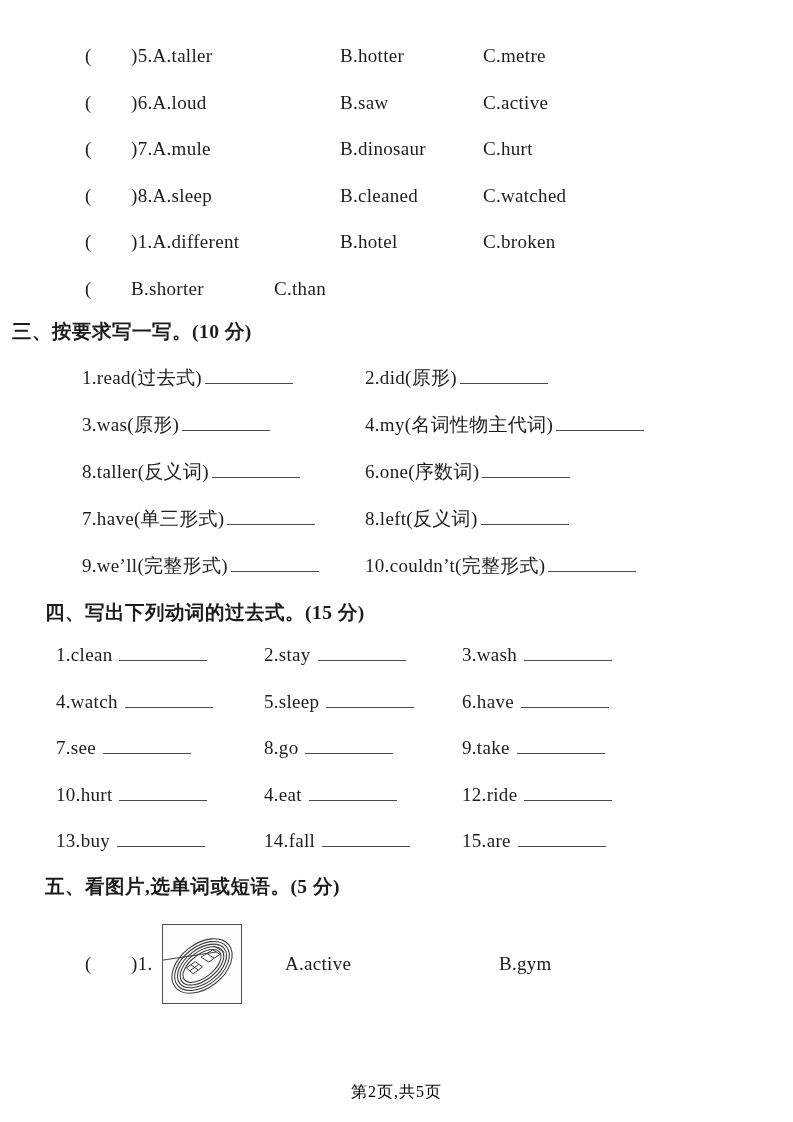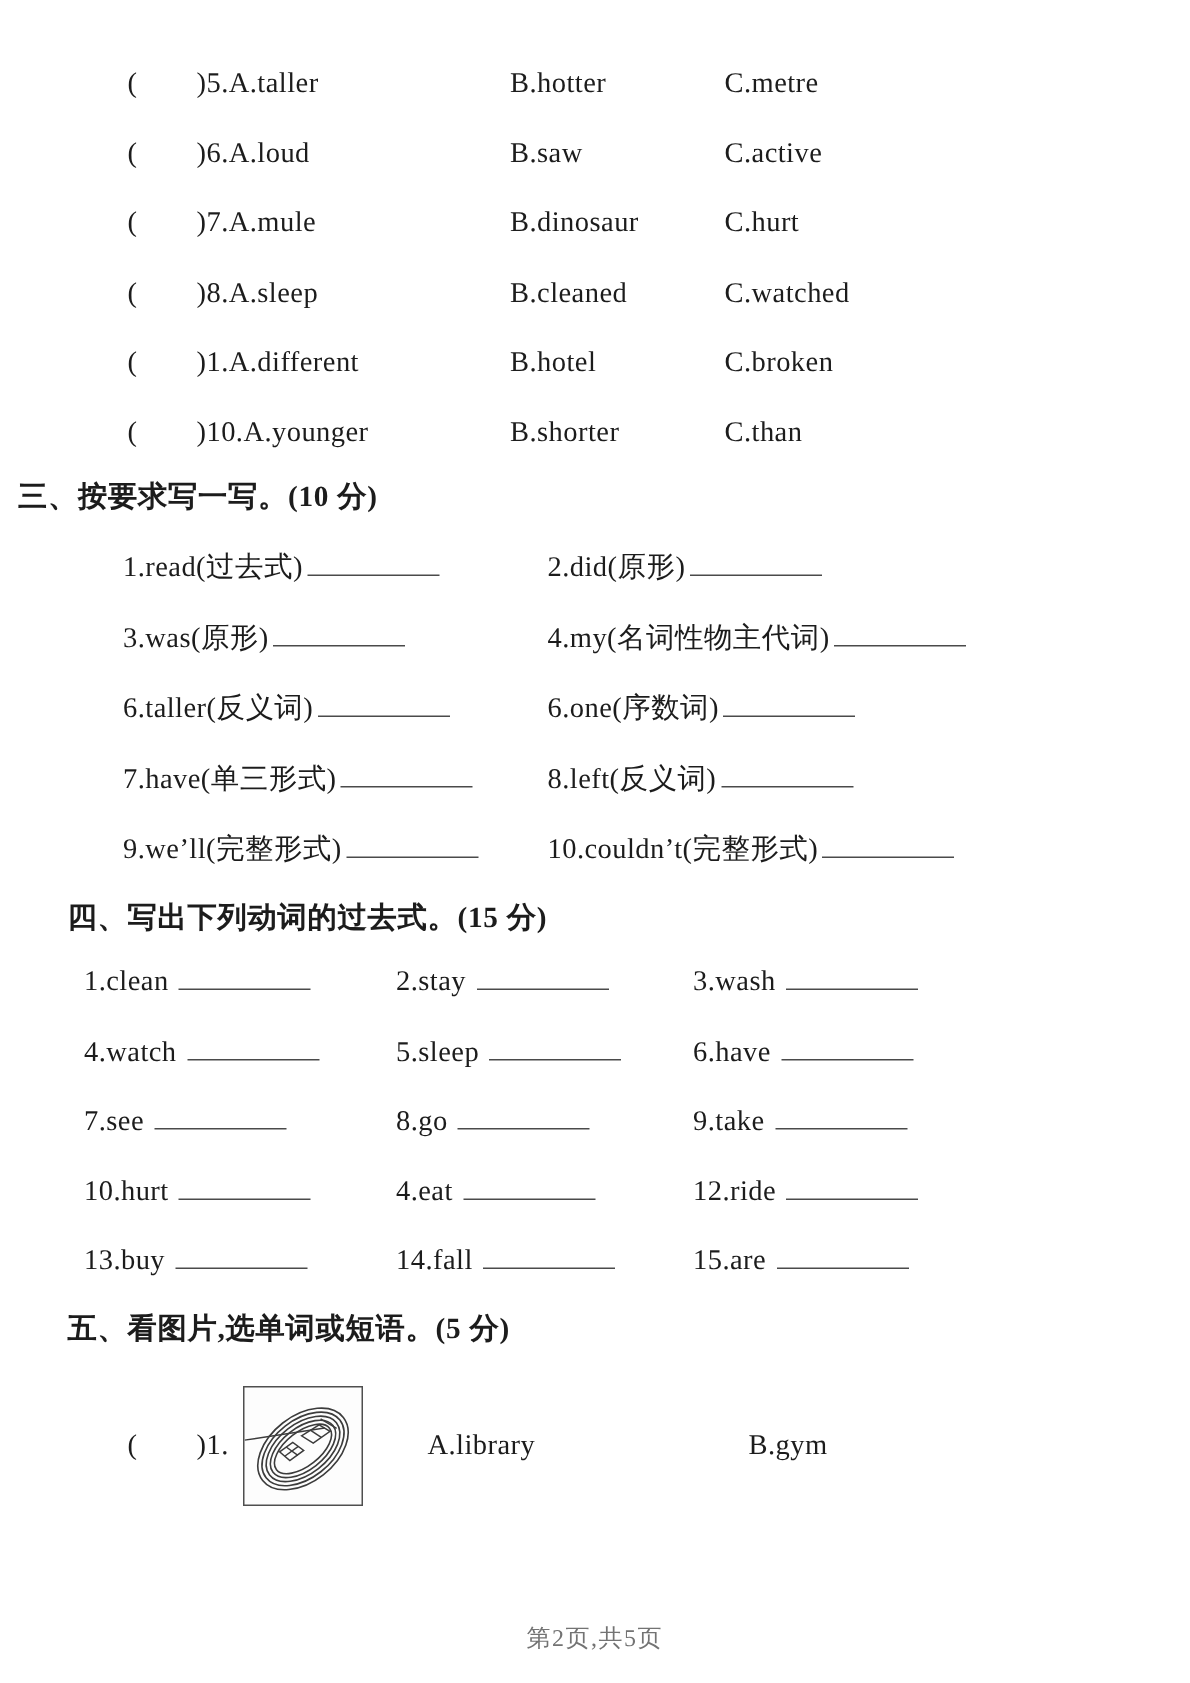--- a/index.html
+++ b/index.html
@@ -72,21 +72,21 @@
   .s5-b { display: inline-block; margin-left: 16px; }
 
   
   .footer {
     position: absolute;
     left: 0; right: 0;
     top: 1082px;
     text-align: center;
     font-size: 16px;
     letter-spacing: 1px;
-    color: #737373;
+    color: #000000;
   }
 </style>
 </head>
 <body>
 
 <div class="page">
 
   <div class="mc-block">
     <div class="mc-row">
       <span class="mc-open">(</span>
@@ -113,38 +113,37 @@
         <span class="mc-c">C.watched</span>
     </div>
     <div class="mc-row">
       <span class="mc-open">(</span>
         <span class="mc-a">)1.A.different</span>
         <span class="mc-b">B.hotel</span>
         <span class="mc-c">C.broken</span>
     </div>
     <div class="mc-row">
       <span class="mc-open">(</span>
-        <span class="mc-a">)10.A.younger</span>
         <span class="mc-b">B.shorter</span>
         <span class="mc-c">C.than</span>
     </div>
   </div>
 
   <div class="sec-title t3">三、按要求写一写。(10 分)</div>
   <div class="s3-rows">
     <div class="s3-row">
       <span class="s3-c1"><span>1.read(过去式)</span><span class="blank"></span></span>
       <span class="s3-c2"><span>2.did(原形)</span><span class="blank"></span></span>
     </div>
     <div class="s3-row">
       <span class="s3-c1"><span>3.was(原形)</span><span class="blank"></span></span>
       <span class="s3-c2"><span>4.my(名词性物主代词)</span><span class="blank"></span></span>
     </div>
     <div class="s3-row">
-      <span class="s3-c1"><span>6.taller(反义词)</span><span class="blank"></span></span>
+      <span class="s3-c1"><span>8.taller(反义词)</span><span class="blank"></span></span>
       <span class="s3-c2"><span>6.one(序数词)</span><span class="blank"></span></span>
     </div>
     <div class="s3-row">
       <span class="s3-c1"><span>7.have(单三形式)</span><span class="blank"></span></span>
       <span class="s3-c2"><span>8.left(反义词)</span><span class="blank"></span></span>
     </div>
     <div class="s3-row">
       <span class="s3-c1"><span>9.we’ll(完整形式)</span><span class="blank"></span></span>
       <span class="s3-c2"><span>10.couldn’t(完整形式)</span><span class="blank"></span></span>
     </div>
@@ -196,18 +195,18 @@
           <polygon points="24,44 33,37.5 40.5,43 31,50"></polygon>
           <line x1="28.5" y1="40.7" x2="36.5" y2="46.4"></line>
           <line x1="27.5" y1="47" x2="36.8" y2="40.3"></line>
           <polygon points="39,33 51,25.5 58.5,30 47,38"></polygon>
           <line x1="45" y1="29.2" x2="52.5" y2="34.1"></line>
           <line x1="43,36" y1="36" x2="54.8" y2="27.7"></line>
           <line x1="52" y1="21.5" x2="63" y2="28"></line>
         </g>
       </svg>
     </span>
-    <span class="s5-a">A.library</span>
+    <span class="s5-a">A.active</span>
     <span class="s5-b">B.gym</span>
   </div>
 
   <div class="footer">第2页,共5页</div>
 </div>
 
 </body></html>

